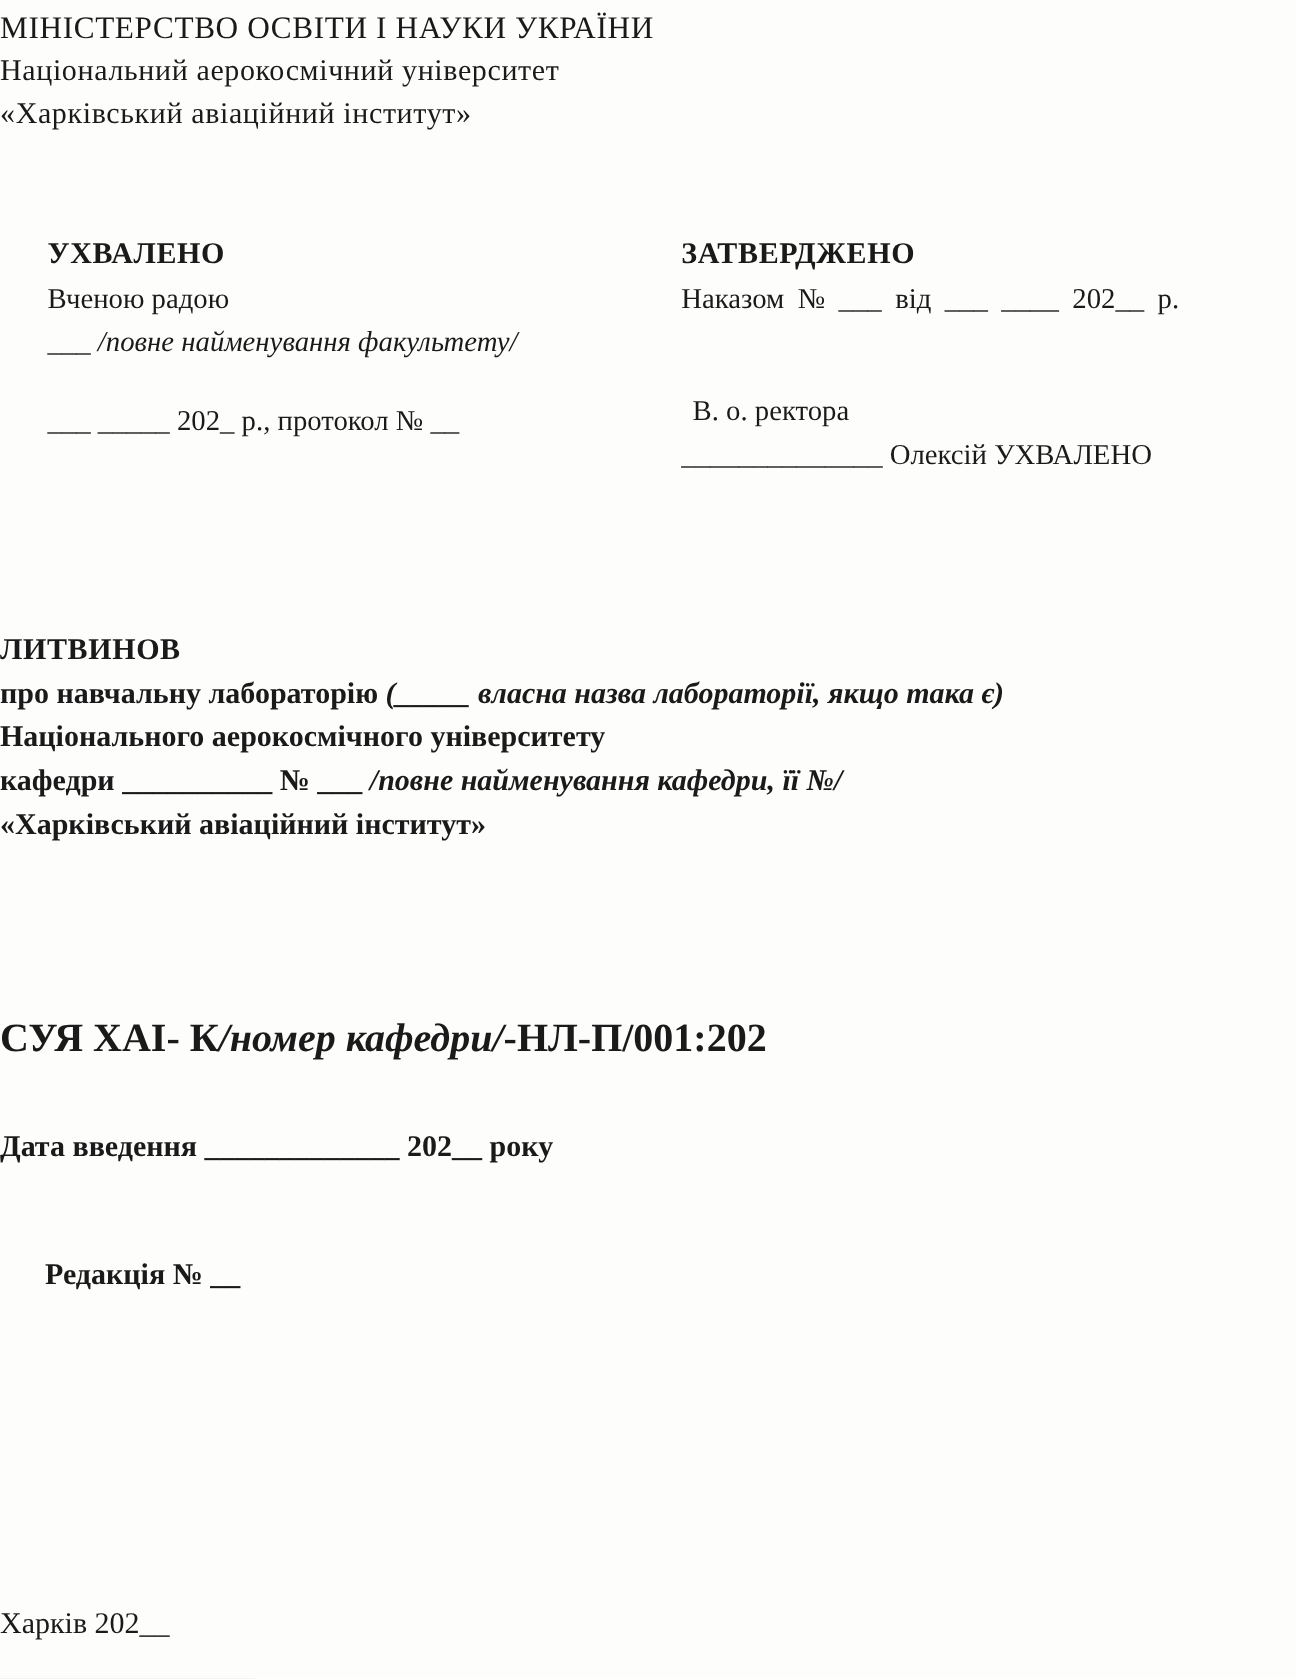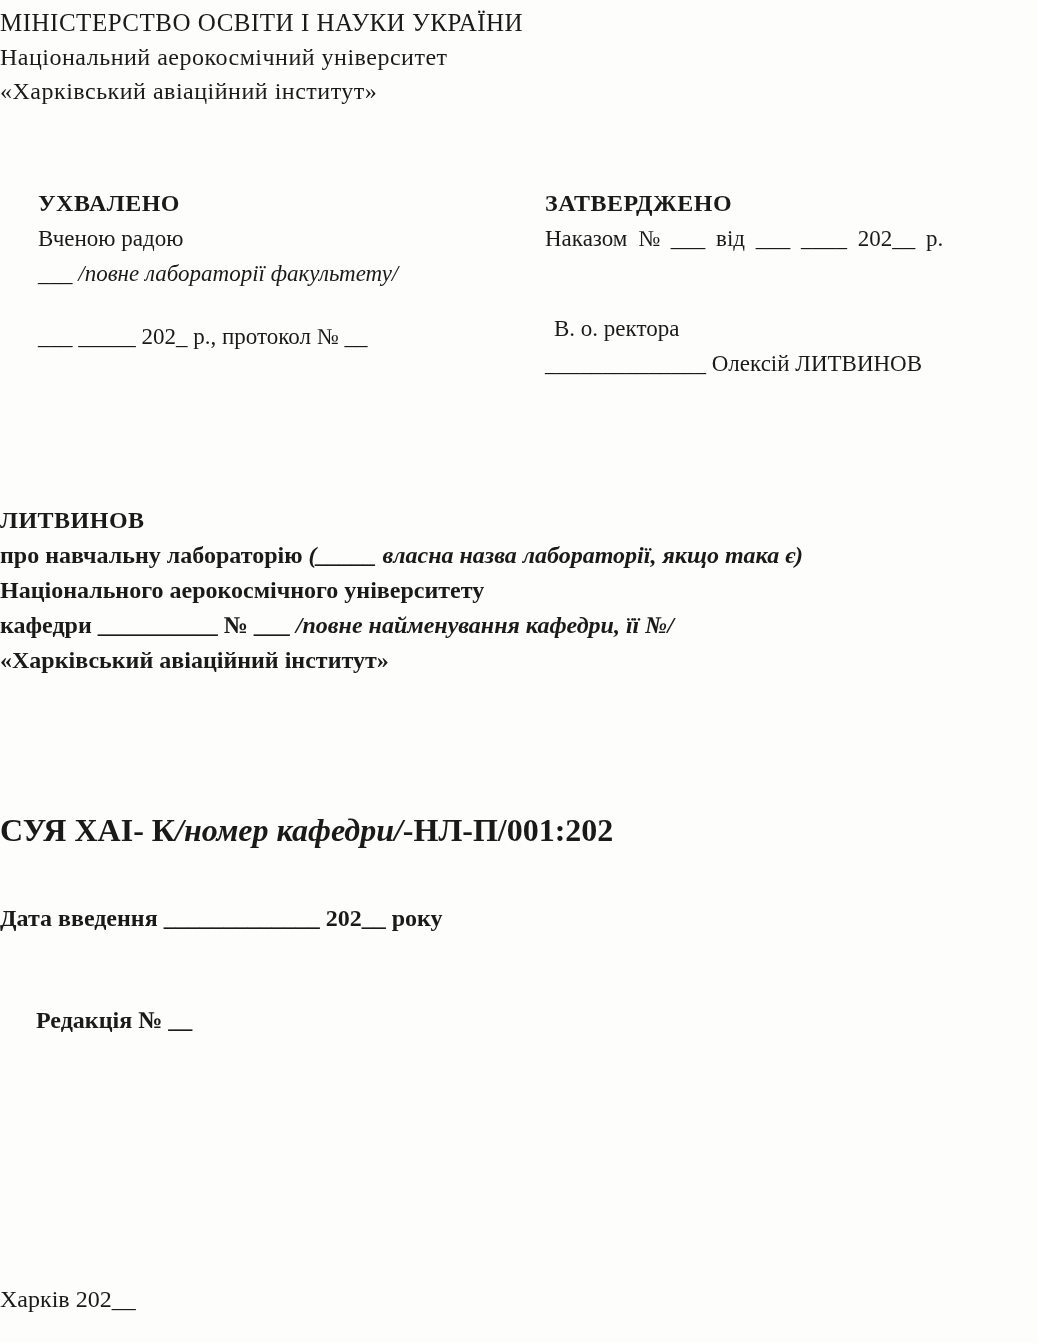--- a/index.html
+++ b/index.html
@@ -49,31 +49,31 @@
   <div class="centered header">
     <div class="ministry">МІНІСТЕРСТВО ОСВІТИ І НАУКИ УКРАЇНИ</div>
     <div>Національний аерокосмічний університет</div>
     <div>«Харківський авіаційний інститут»</div>
   </div>
 
   <div class="approval-left">
     <div class="approval-heading">УХВАЛЕНО</div>
     <div>Вченою радою</div>
     <div>
-      <span>___ </span><span class="note-italic">/повне лабораторії факультету/</span>
+      <span>___ </span><span class="note-italic">/повне найменування факультету/</span>
     </div>
     <div class="protocol-line">___ _____ 202_ р., протокол № __</div>
   </div>
 
   <div class="approval-right">
     <div class="approval-heading">ЗАТВЕРДЖЕНО</div>
     <div class="order-line">Наказом № ___ від ___ ____ 202__ р.</div>
     <div class="acting-rector">В. о. ректора</div>
     <div class="signature-line">
-      <span>______________ </span><span>Олексій ЛИТВИНОВ</span>
+      <span>______________ </span><span>Олексій УХВАЛЕНО</span>
     </div>
   </div>
 
   <div class="centered title-block">
     <div class="doc-title">ЛИТВИНОВ</div>
     <div>
       <span>про навчальну лабораторію </span><span class="italic">(_____ власна назва лабораторії, якщо така є)</span>
     </div>
     <div>Національного аерокосмічного університету</div>
     <div>

